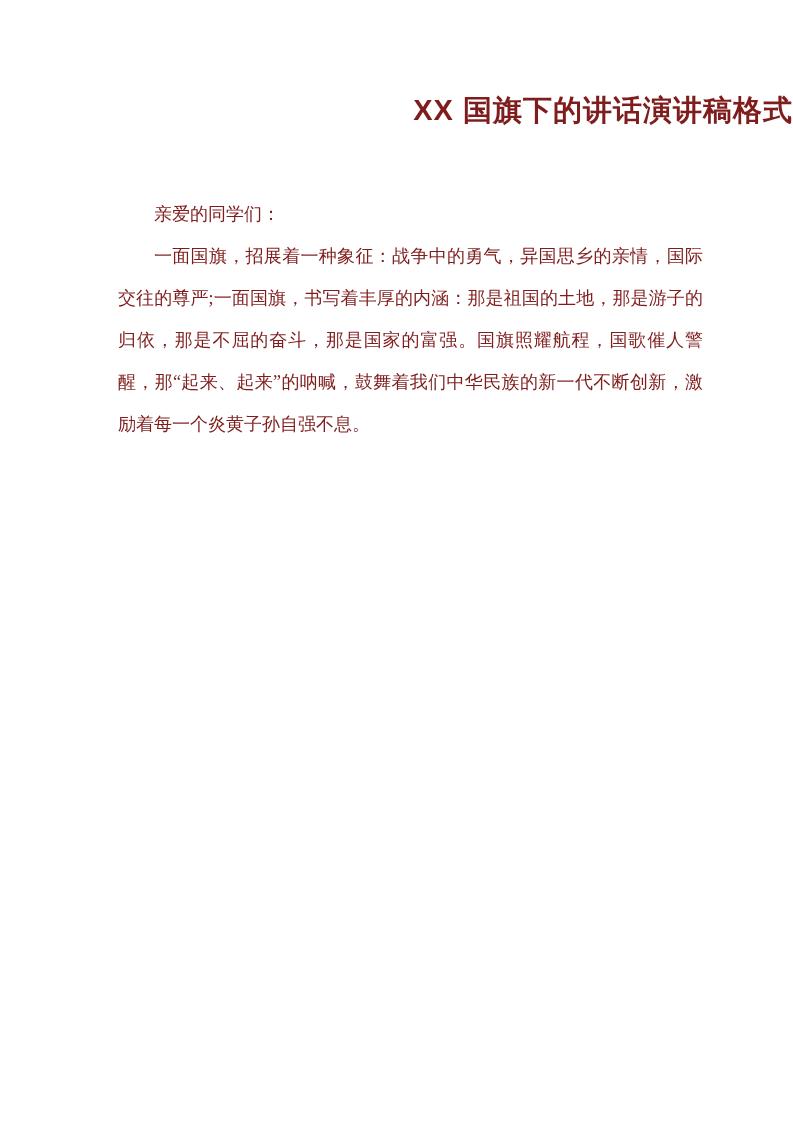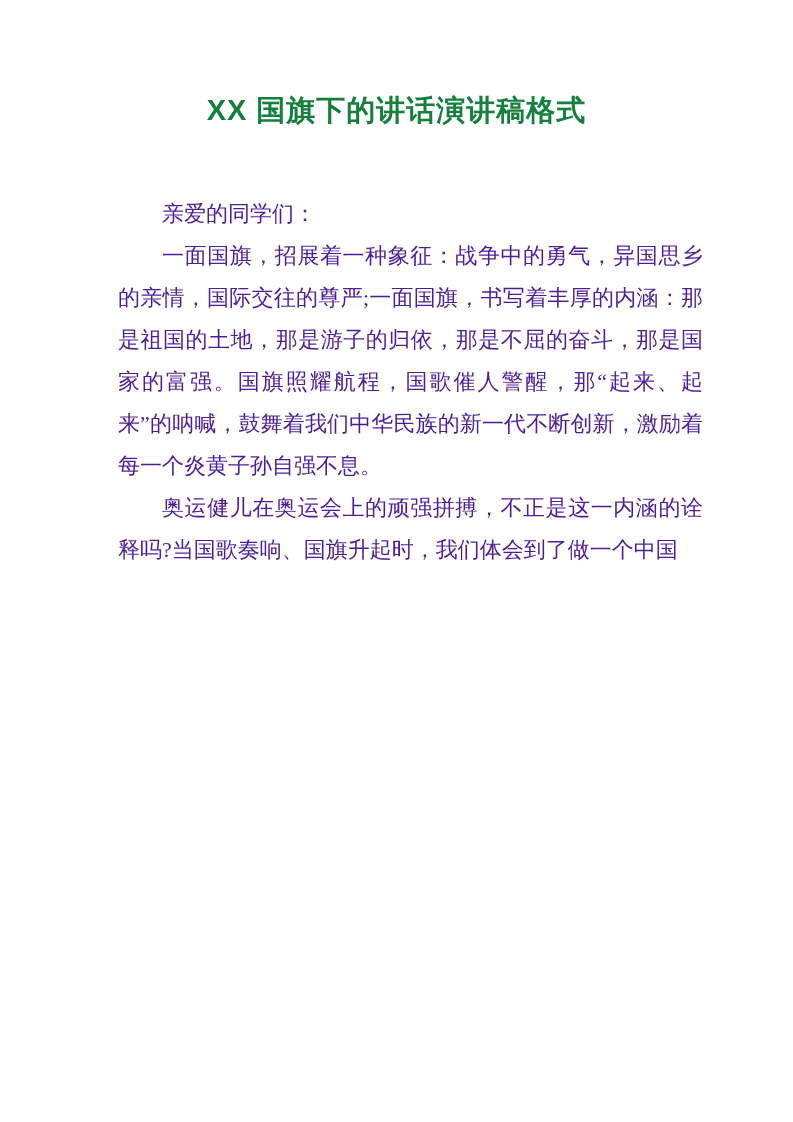--- a/index.html
+++ b/index.html
@@ -12,48 +12,47 @@
     width: 793px;
     height: 1122px;
     margin: 0 auto;
     background: #ffffff;
     color: #000000;
     overflow: hidden;
   }
   .doc-title {
     margin: 88px 0 0 0;
     padding: 0;
-    text-align: center;
+    text-align: right;
     font-family: "Liberation Sans", "DejaVu Sans", sans-serif;
     font-weight: 700;
     font-size: 29px;
     line-height: 44px;
     letter-spacing: 1px;
-    color: #15803d;
+    color: #7f1d1d;
   }
   .doc-body {
     margin: 61px 90px 0 118px;
     font-family: "Liberation Serif", "DejaVu Serif", serif;
-    font-size: 22px;
+    font-size: 18px;
     line-height: 42px;
-    color: #4c1d95;
+    color: #7f1d1d;
     text-align: justify;
     text-justify: inter-ideograph;
   }
   .para {
     margin: 0;
     padding: 0;
     text-indent: 2em;
     word-break: break-all;
   }
 </style>
 </head>
 <body>
 
 <div class="page">
   <h1 class="doc-title">XX 国旗下的讲话演讲稿格式</h1>
 
   <div class="doc-body">
     <p class="para">亲爱的同学们：</p>
     <p class="para">一面国旗，招展着一种象征：战争中的勇气，异国思乡的亲情，国际交往的尊严;一面国旗，书写着丰厚的内涵：那是祖国的土地，那是游子的归依，那是不屈的奋斗，那是国家的富强。国旗照耀航程，国歌催人警醒，那“起来、起来”的呐喊，鼓舞着我们中华民族的新一代不断创新，激励着每一个炎黄子孙自强不息。</p>
-    <p class="para">奥运健儿在奥运会上的顽强拼搏，不正是这一内涵的诠释吗?当国歌奏响、国旗升起时，我们体会到了做一个中国</p>
   </div>
 </div>
 
 </body></html>

